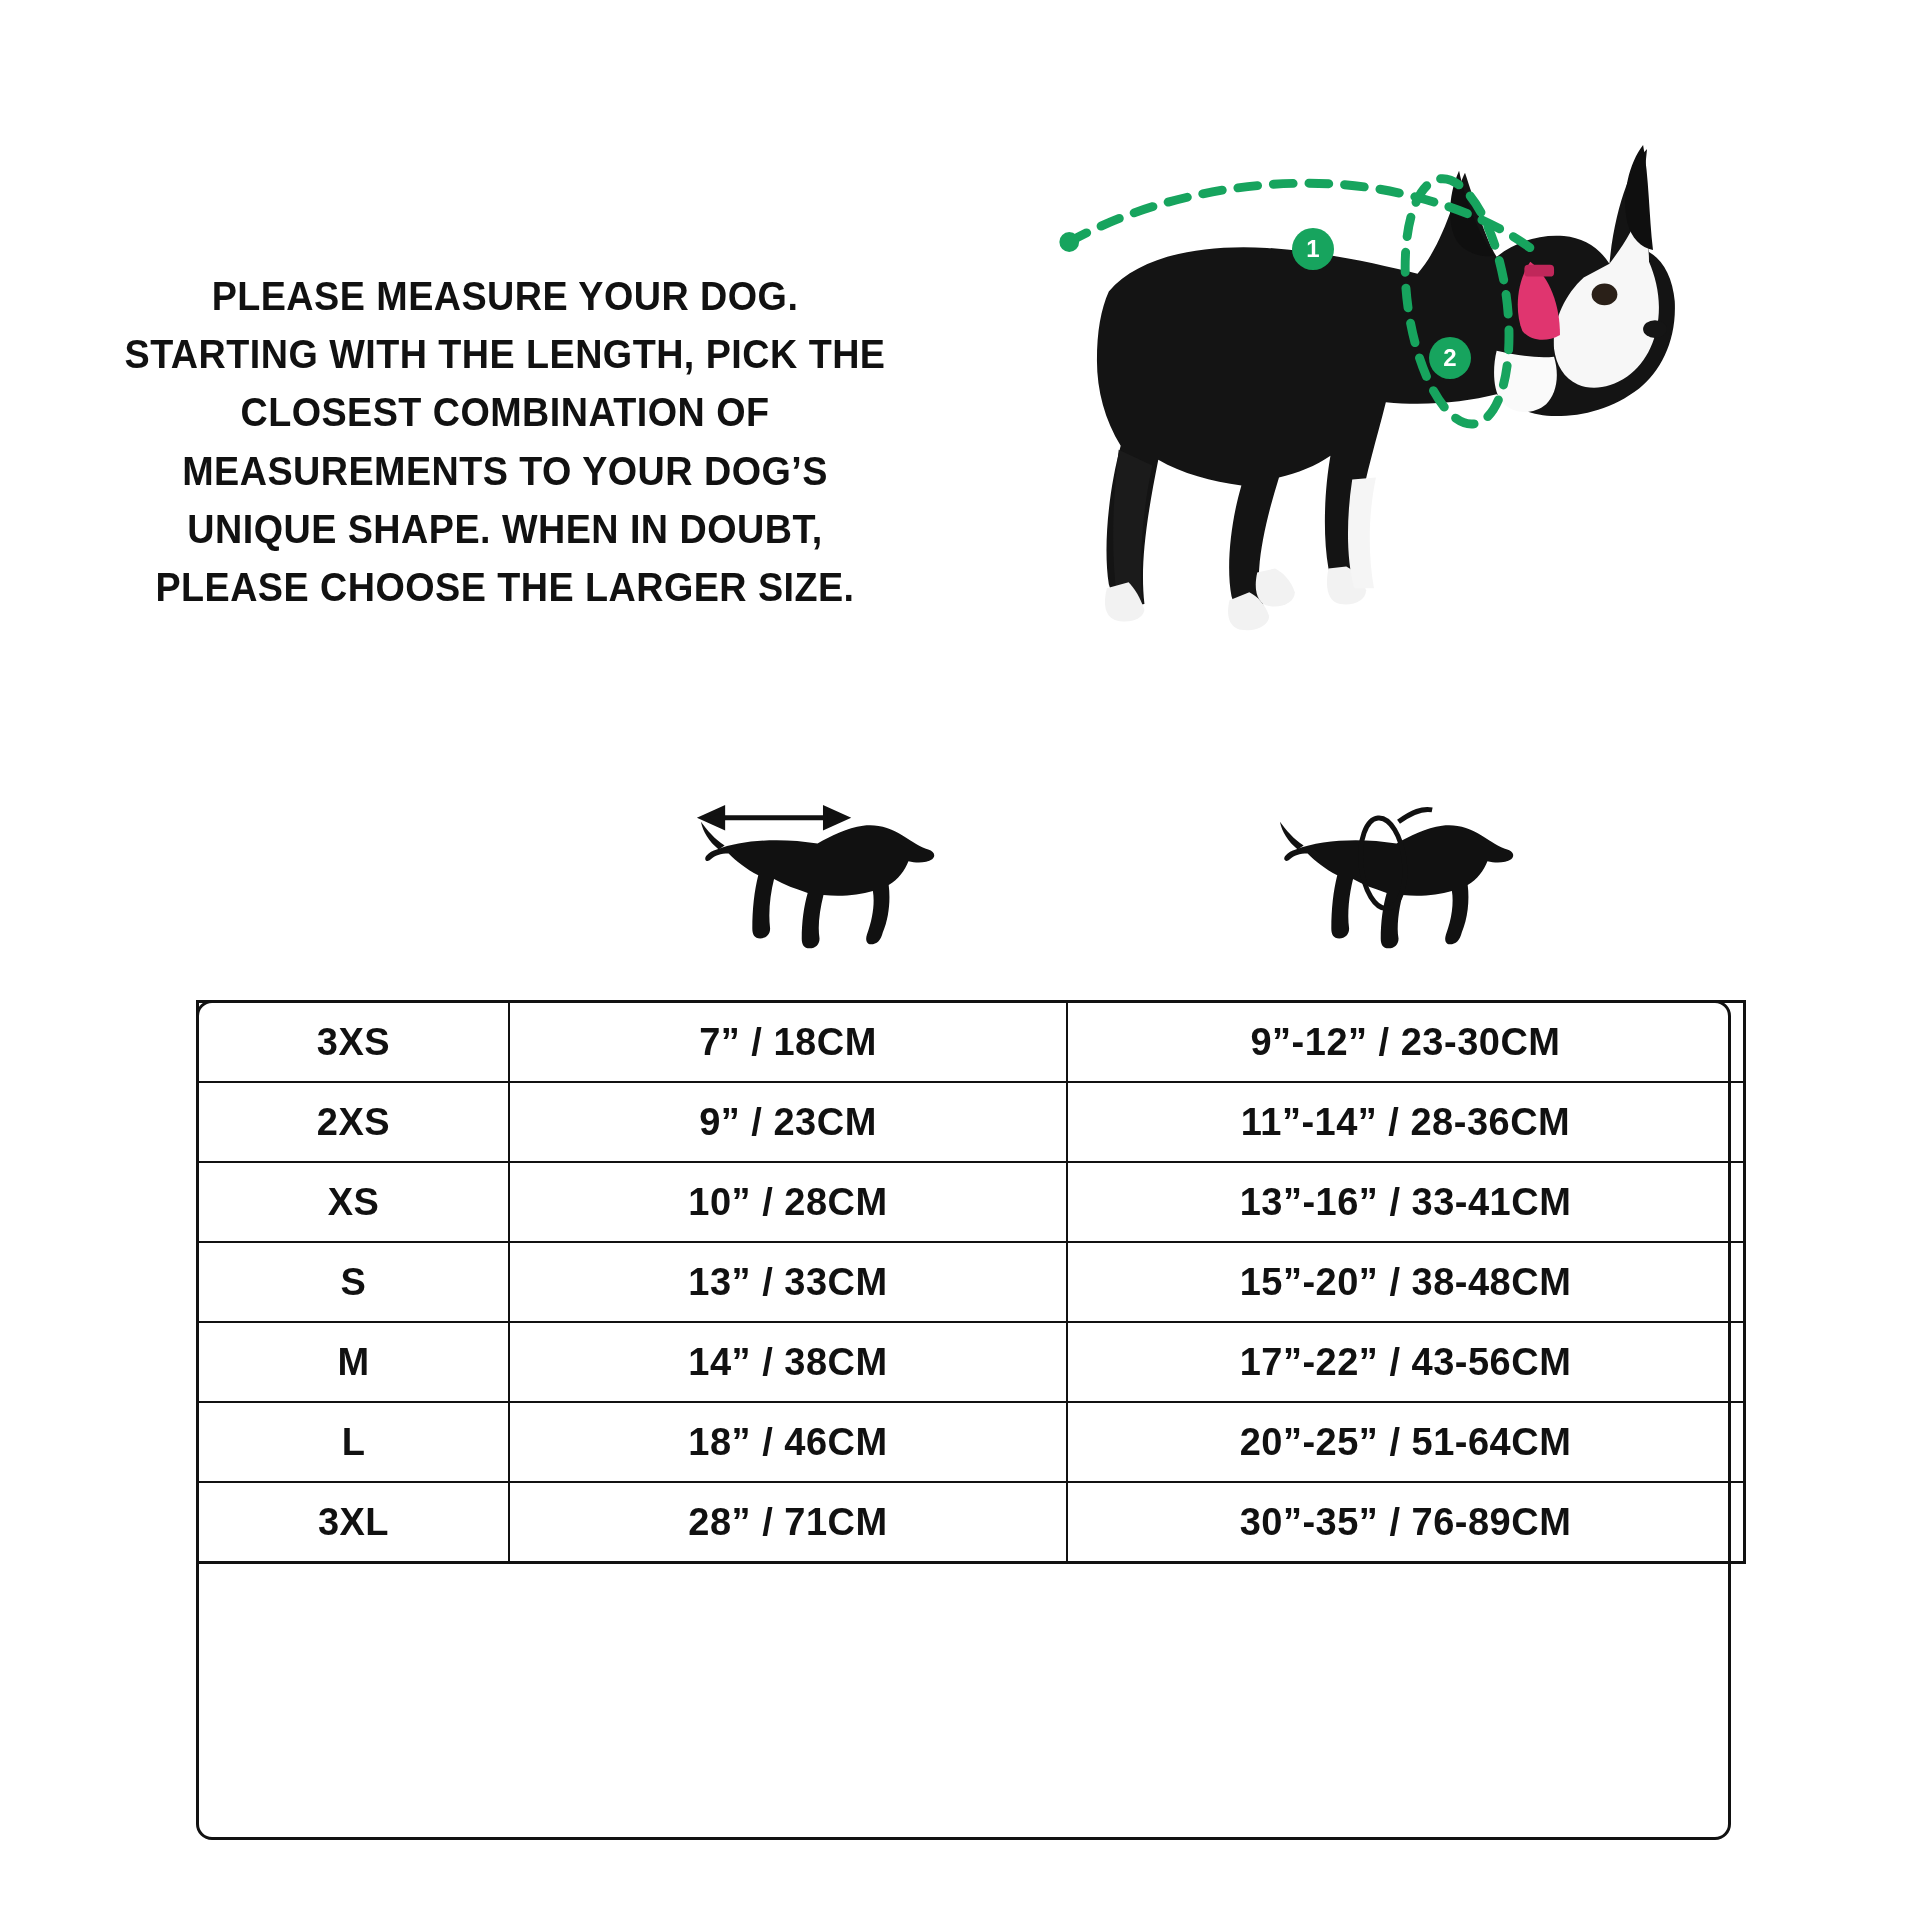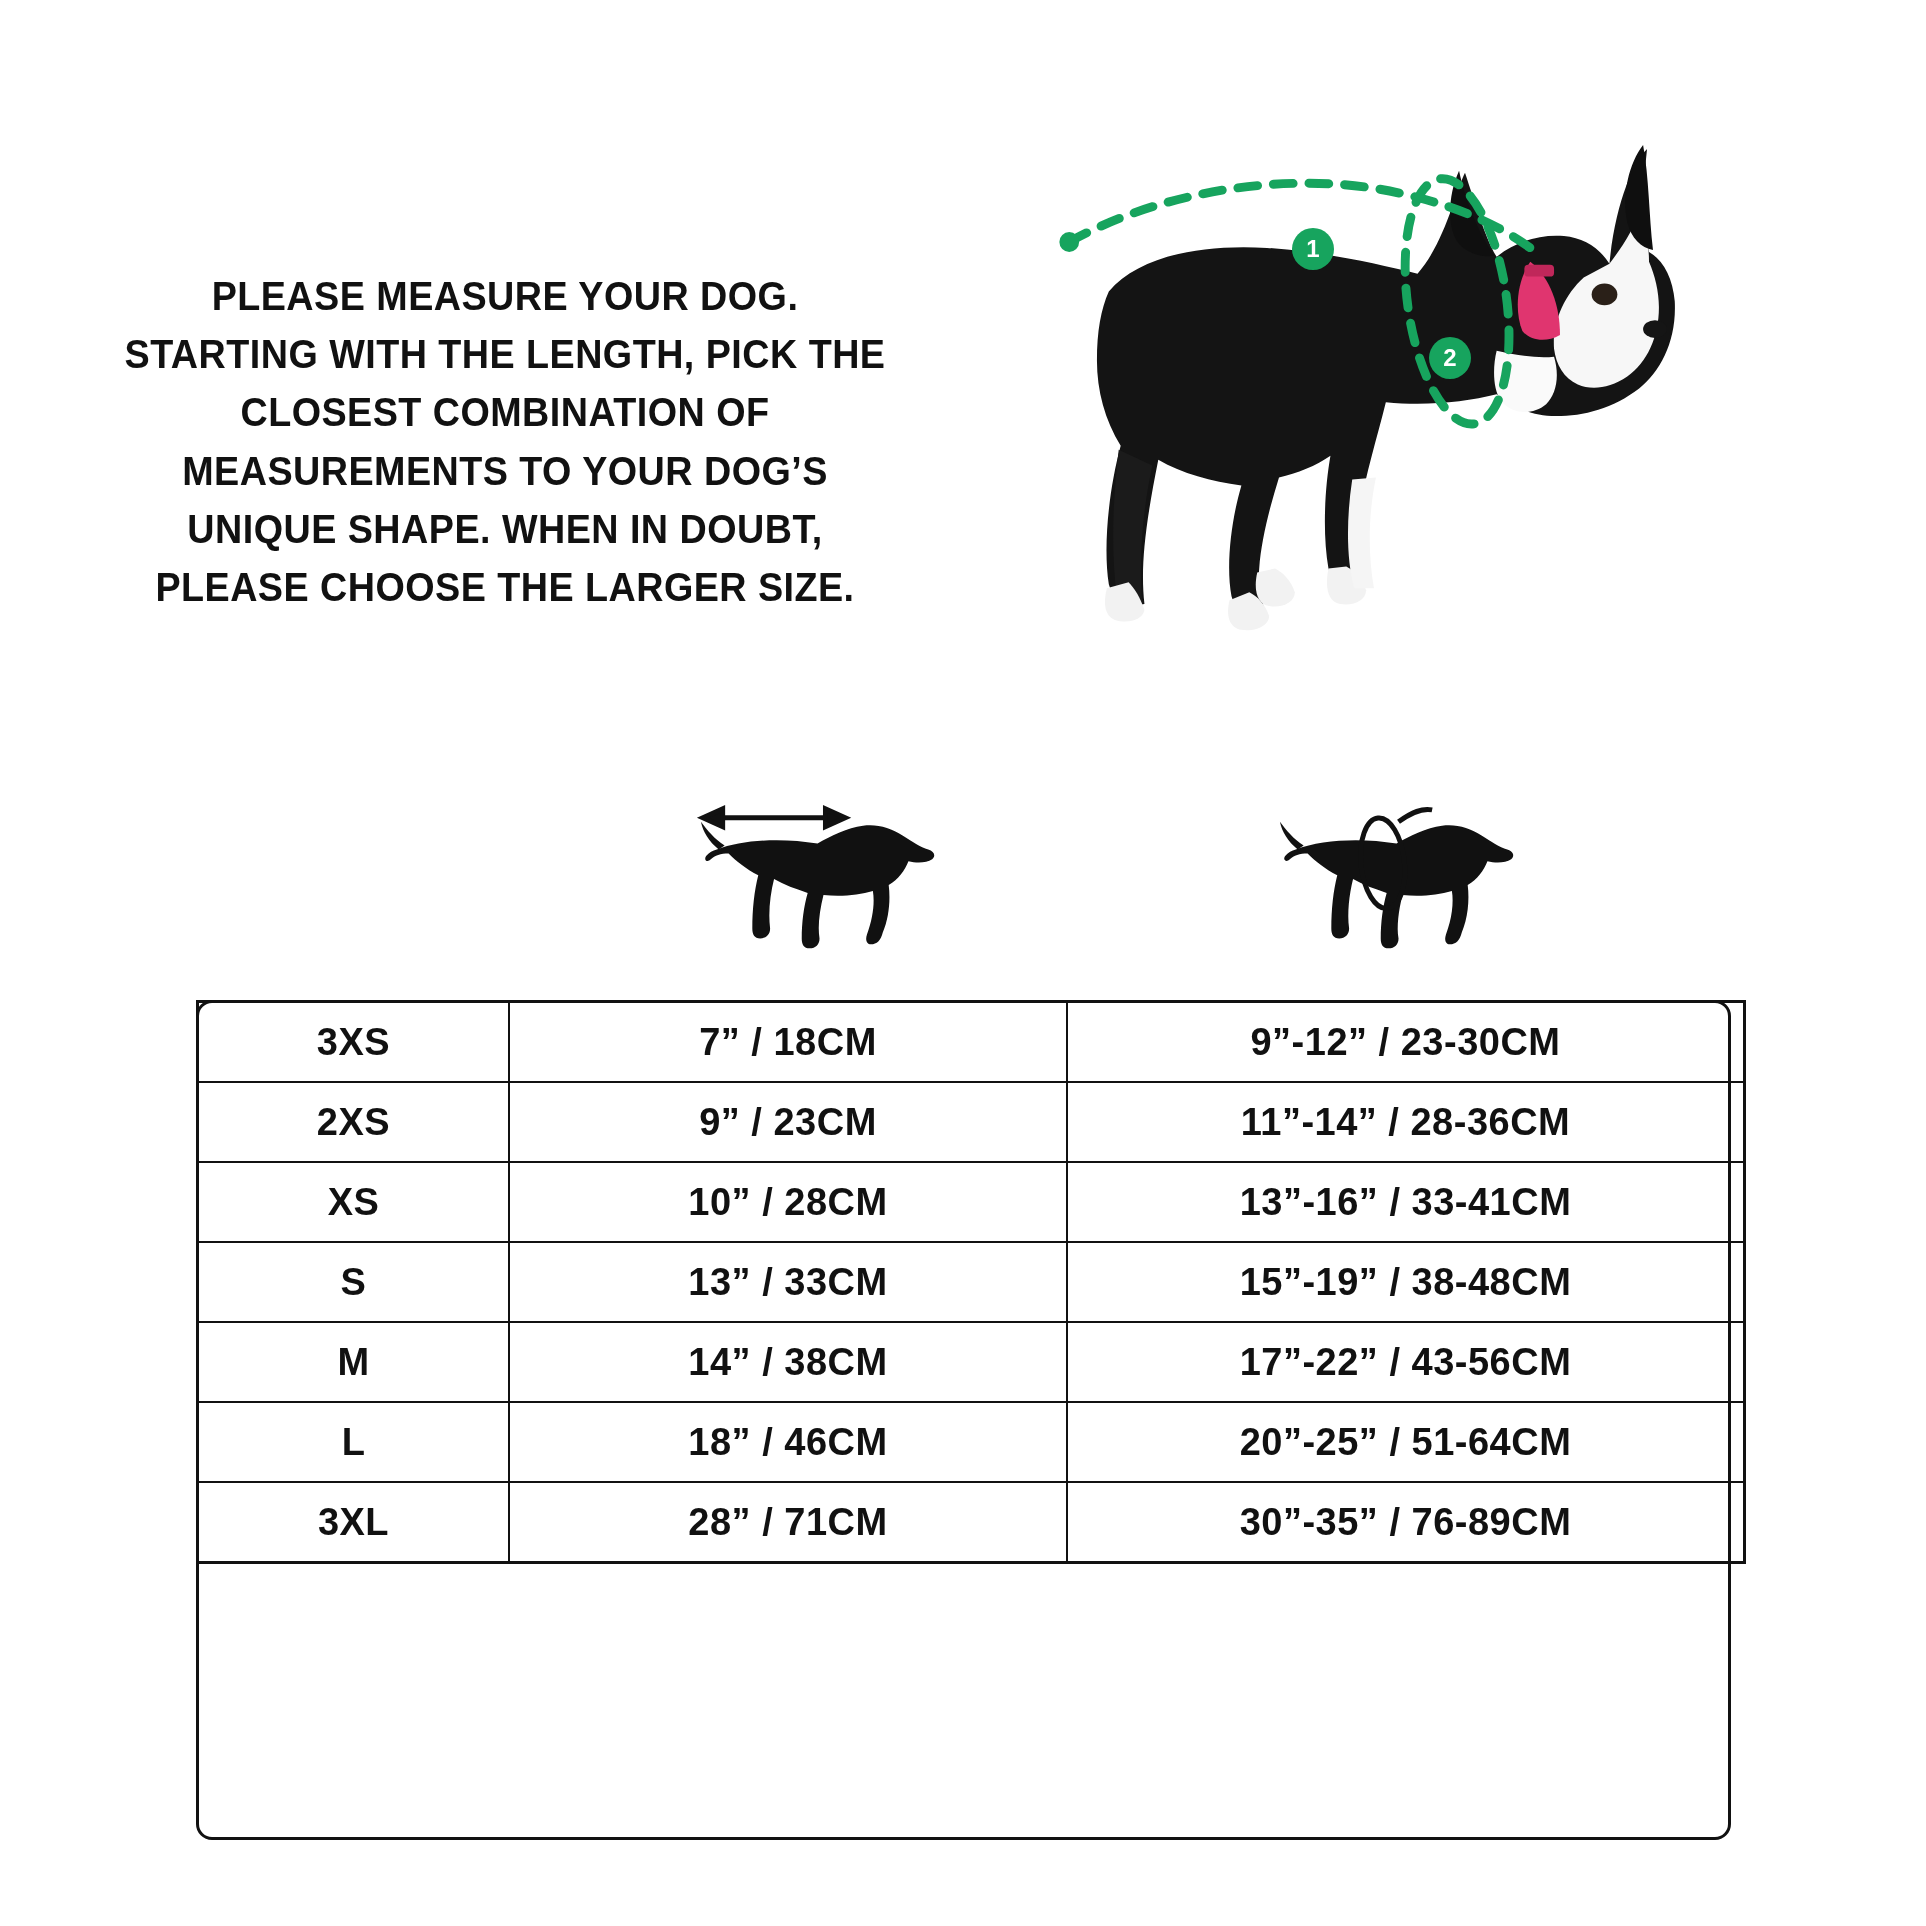--- a/index.html
+++ b/index.html
@@ -284,21 +284,21 @@
         <td>11”-14” / 28-36CM</td>
       </tr>
       <tr>
         <td>XS</td>
         <td>10” / 28CM</td>
         <td>13”-16” / 33-41CM</td>
       </tr>
       <tr>
         <td>S</td>
         <td>13” / 33CM</td>
-        <td>15”-19” / 38-48CM</td>
+        <td>15”-20” / 38-48CM</td>
       </tr>
       <tr>
         <td>M</td>
         <td>14” / 38CM</td>
         <td>17”-22” / 43-56CM</td>
       </tr>
       <tr>
         <td>L</td>
         <td>18” / 46CM</td>
         <td>20”-25” / 51-64CM</td>

